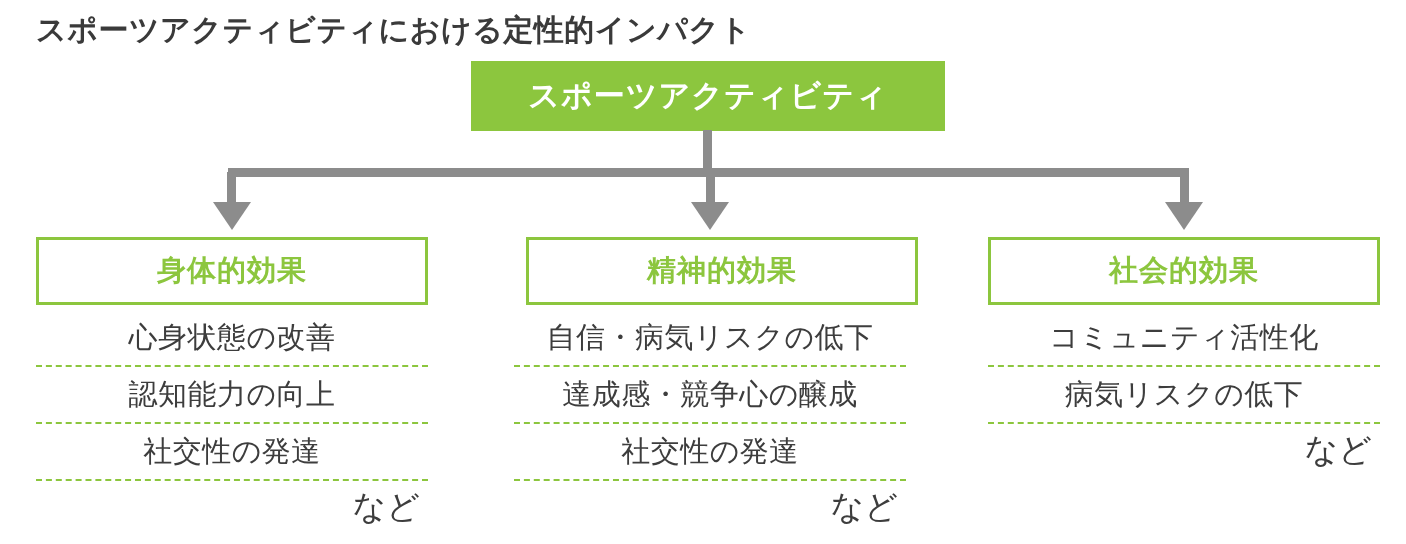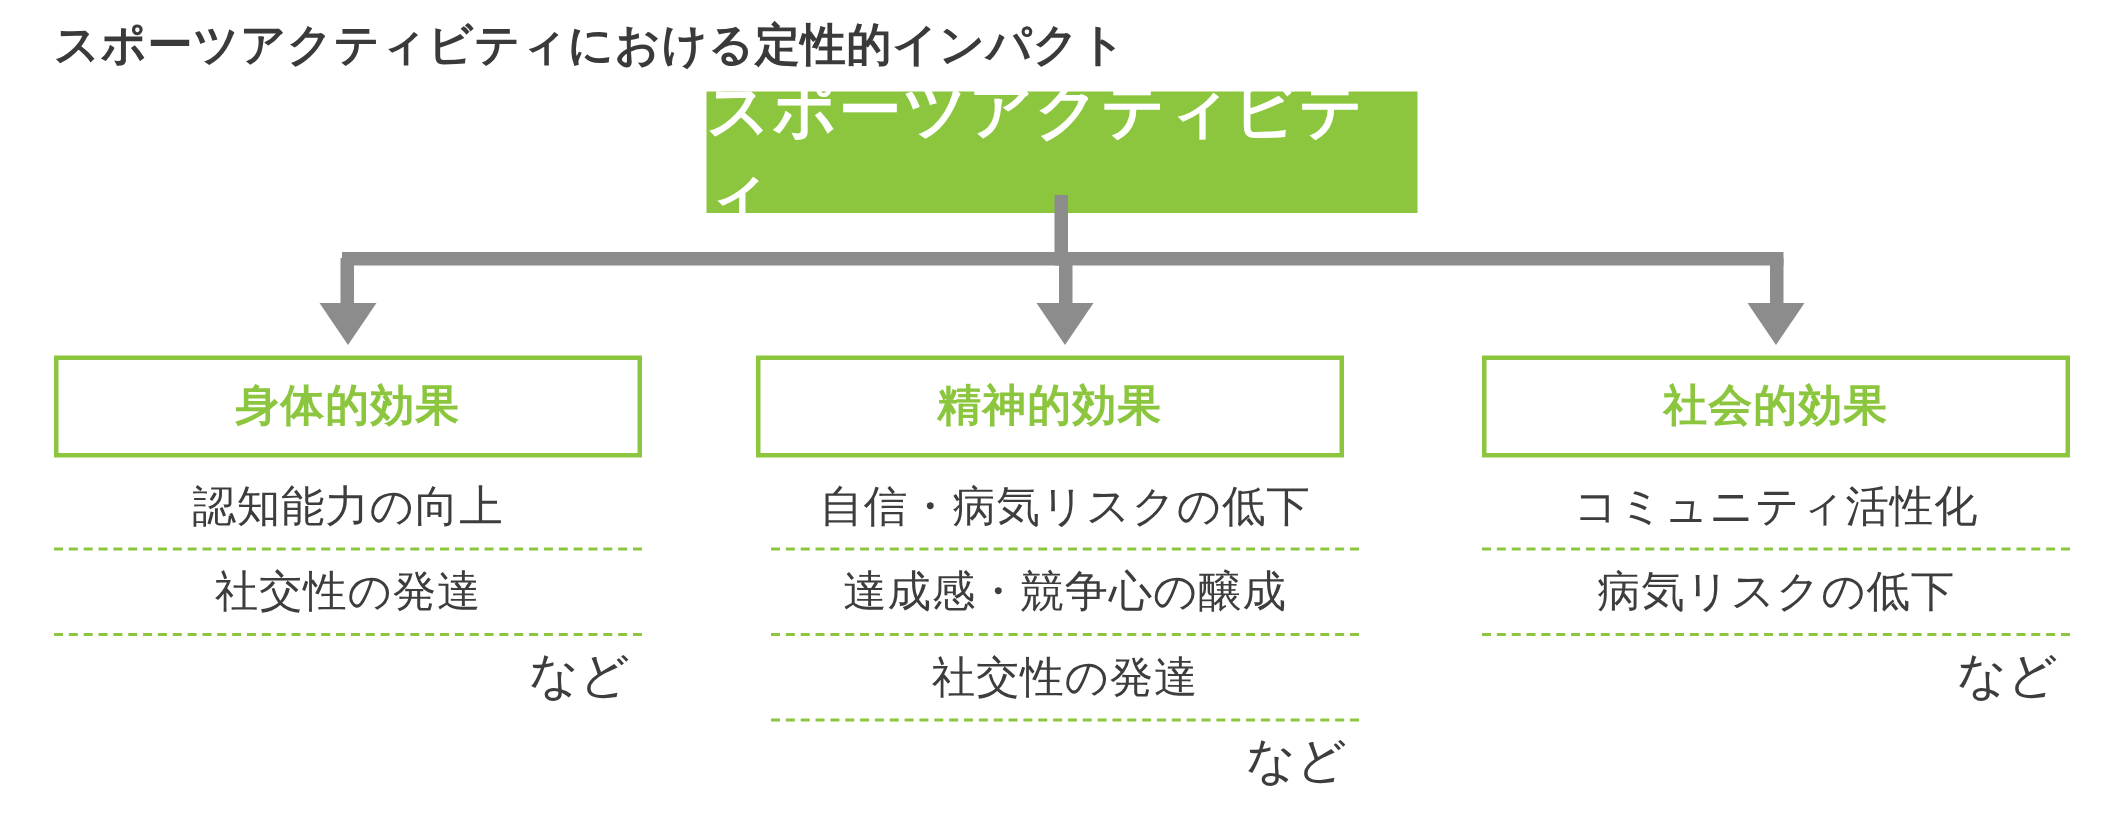--- a/index.html
+++ b/index.html
@@ -26,24 +26,24 @@
     font-weight: bold;
     color: #3a3a3a;
     letter-spacing: 0.5px;
     white-space: nowrap;
   }
   .root-box {
     position: absolute;
     left: 471px;
     top: 61px;
     width: 474px;
-    height: 81px;
+    height: 70px;
     background: var(--green);
     color: #ffffff;
-    font-size: 42px;
+    font-size: 31px;
     font-weight: bold;
     display: flex;
     align-items: center;
     justify-content: center;
     letter-spacing: 1px;
   }
   .stem, .hbar {
     position: absolute;
     background: var(--gray);
   }
@@ -73,21 +73,21 @@
     border: 3px solid var(--green);
     color: var(--green);
     font-size: 29px;
     font-weight: bold;
     display: flex;
     align-items: center;
     justify-content: center;
     letter-spacing: 1px;
   }
   .box-1 { left: 36px; }
-  .box-2 { left: 504px; }
+  .box-2 { left: 526px; }
   .box-3 { left: 988px; }
   .col-list {
     position: absolute;
     top: 310px;
     width: 392px;
   }
   .list-1 { left: 36px; }
   .list-2 { left: 514px; }
   .list-3 { left: 988px; }
   .item {
@@ -124,20 +124,21 @@
 <div class="stem stem-3"></div>
 <div class="arrowhead ah-1"></div>
 <div class="arrowhead ah-2"></div>
 <div class="arrowhead ah-3"></div>
 
 <div class="col-box box-1">身体的効果</div>
 <div class="col-box box-2">精神的効果</div>
 <div class="col-box box-3">社会的効果</div>
 
 <div class="col-list list-1">
+  <div class="item">心身状態の改善</div>
   <div class="item">認知能力の向上</div>
   <div class="item">社交性の発達</div>
   <div class="etc">など</div>
 </div>
 
 <div class="col-list list-2">
   <div class="item">自信・病気リスクの低下</div>
   <div class="item">達成感・競争心の醸成</div>
   <div class="item">社交性の発達</div>
   <div class="etc">など</div>

